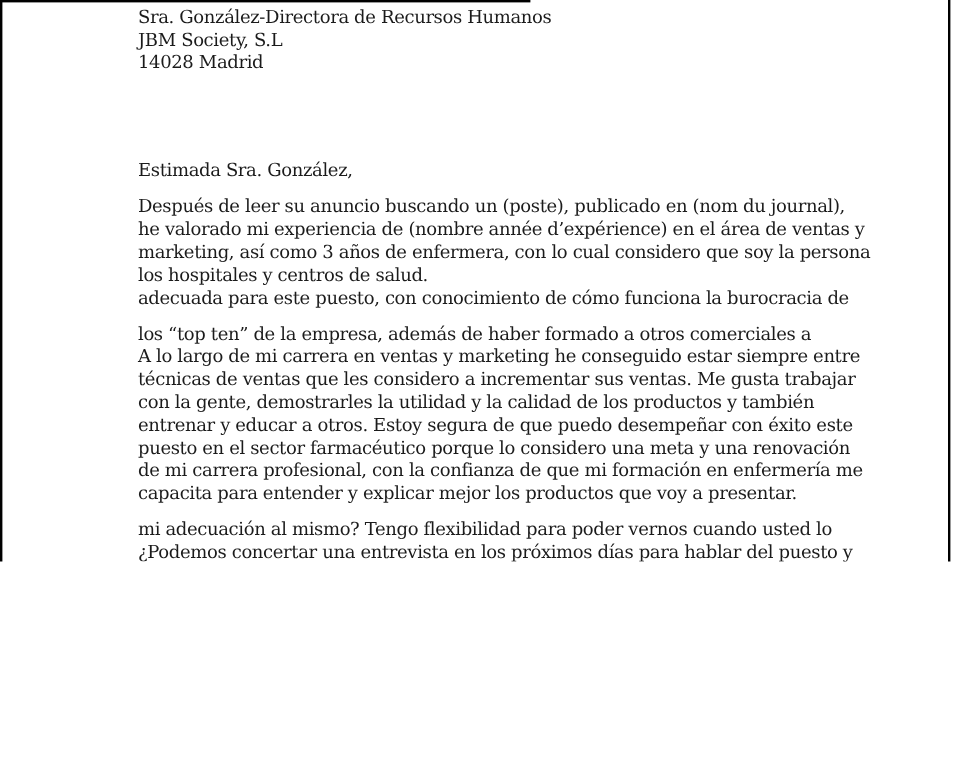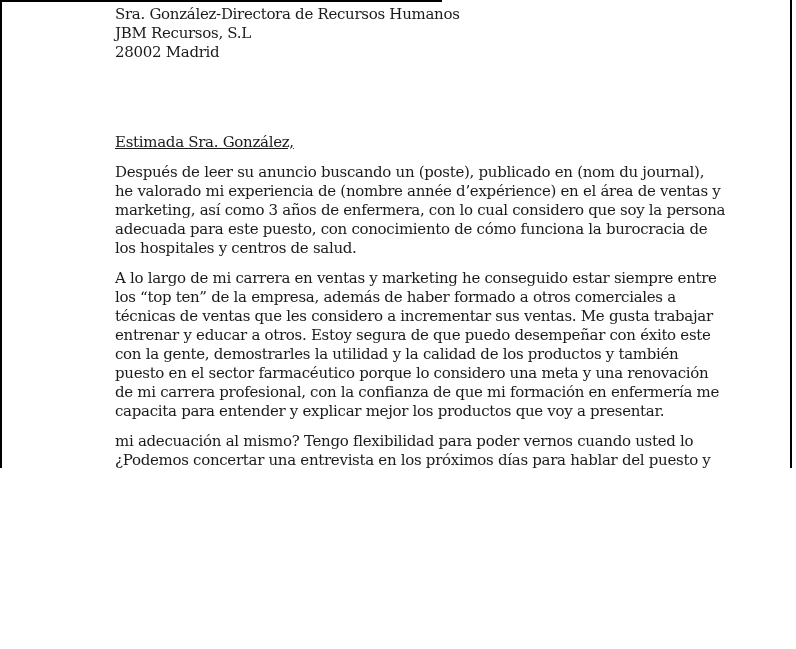--- a/index.html
+++ b/index.html
@@ -34,55 +34,55 @@
   .border-bottom-stub { position: absolute; left: 0; top: 646px; width: 19px; height: 3px; background: var(--border); }
 
   .content {
     position: absolute;
     left: 115px;
     top: 5px;
     width: 660px;
   }
   .block { margin: 0; }
   .line { white-space: nowrap; }
-  .salutation { margin-top: 71px; text-decoration: underline; }
+  .salutation { margin-top: 71px; }
   .spaced { margin-top: 11px; }
 </style>
 </head>
 <body>
 
 <div class="page">
   <div class="border-top"></div>
   <div class="border-left"></div>
   <div class="border-right"></div>
   <div class="border-bottom-stub"></div>
 
   <div class="content">
     <div class="block">
         <div class="line">Sra. González-Directora de Recursos Humanos</div>
-        <div class="line">JBM Recursos, S.L</div>
-        <div class="line">28002 Madrid</div>
+        <div class="line">JBM Society, S.L</div>
+        <div class="line">14028 Madrid</div>
       </div>
 
     <div class="block salutation">Estimada Sra. González,</div>
 
     <div class="block spaced">
         <div class="line">Después de leer su anuncio buscando un (poste), publicado en (nom du journal),</div>
         <div class="line">he valorado mi experiencia de (nombre année d’expérience) en el área de ventas y</div>
         <div class="line">marketing, así como 3 años de enfermera, con lo cual considero que soy la persona</div>
+        <div class="line">los hospitales y centros de salud.</div>
         <div class="line">adecuada para este puesto, con conocimiento de cómo funciona la burocracia de</div>
-        <div class="line">los hospitales y centros de salud.</div>
       </div>
 
     <div class="block spaced">
+        <div class="line">los “top ten” de la empresa, además de haber formado a otros comerciales a</div>
         <div class="line">A lo largo de mi carrera en ventas y marketing he conseguido estar siempre entre</div>
-        <div class="line">los “top ten” de la empresa, además de haber formado a otros comerciales a</div>
         <div class="line">técnicas de ventas que les considero a incrementar sus ventas. Me gusta trabajar</div>
+        <div class="line">con la gente, demostrarles la utilidad y la calidad de los productos y también</div>
         <div class="line">entrenar y educar a otros. Estoy segura de que puedo desempeñar con éxito este</div>
-        <div class="line">con la gente, demostrarles la utilidad y la calidad de los productos y también</div>
         <div class="line">puesto en el sector farmacéutico porque lo considero una meta y una renovación</div>
         <div class="line">de mi carrera profesional, con la confianza de que mi formación en enfermería me</div>
         <div class="line">capacita para entender y explicar mejor los productos que voy a presentar.</div>
       </div>
 
     <div class="block spaced">
         <div class="line">mi adecuación al mismo? Tengo flexibilidad para poder vernos cuando usted lo</div>
         <div class="line">¿Podemos concertar una entrevista en los próximos días para hablar del puesto y</div>
       </div>
 

